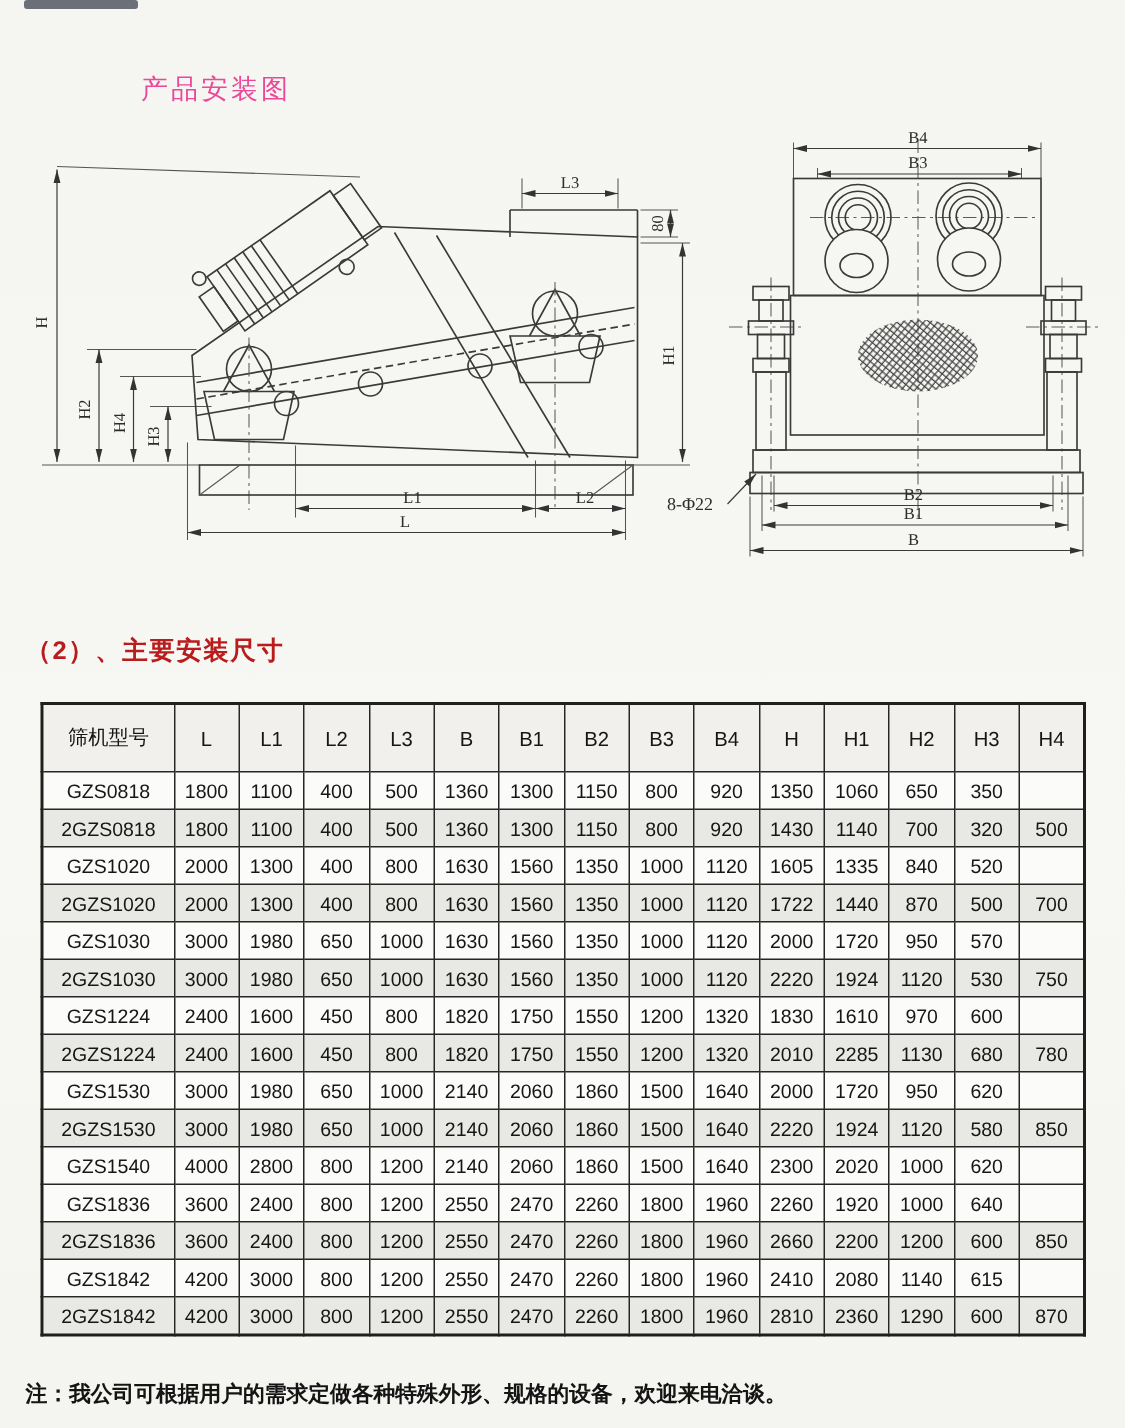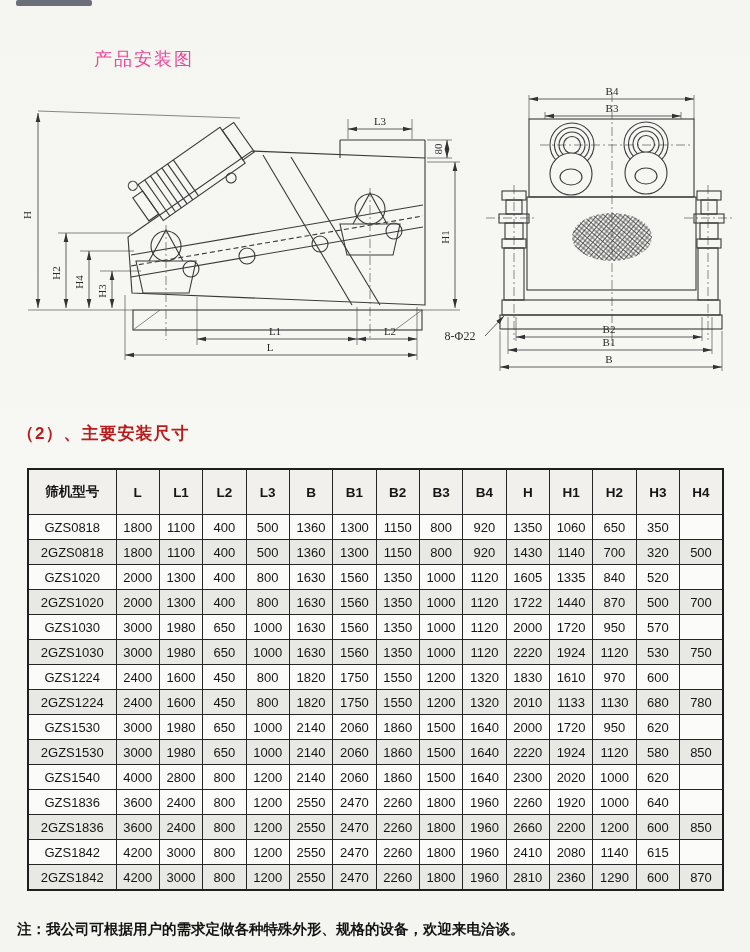--- a/index.html
+++ b/index.html
@@ -22,21 +22,21 @@
   .fillp{fill:#f6f6f3;}
   table.dims{
     position:absolute;left:27px;top:468px;width:697px;
     border-collapse:collapse;table-layout:fixed;font-size:13px;
     border:2px solid #1f1f1f;background:#fbfbf9;
   }
   table.dims th,table.dims td{
     border:1px solid #262626;text-align:center;vertical-align:middle;
     padding:0;height:24px;overflow:hidden;white-space:nowrap;color:#161616;
   }
-  table.dims thead th{height:44px;font-size:13.5px;font-weight:bold;background:#f1f0ed;}
+  table.dims thead th{height:44px;font-size:13.5px;font-weight:normal;background:#f1f0ed;}
   table.dims tr.alt td{background:#e8e8e4;}
   col.model-col{width:88px;}
 </style>
 </head>
 <body>
 
 <div class="scan-mark"></div>
 
 <div class="doc-title">产品安装图</div>
 
@@ -332,21 +332,21 @@
         <td>2400</td>
         <td>1600</td>
         <td>450</td>
         <td>800</td>
         <td>1820</td>
         <td>1750</td>
         <td>1550</td>
         <td>1200</td>
         <td>1320</td>
         <td>2010</td>
-        <td>1133</td>
+        <td>2285</td>
         <td>1130</td>
         <td>680</td>
         <td>780</td>
       </tr>
       <tr>
         <td>GZS1530</td>
         <td>3000</td>
         <td>1980</td>
         <td>650</td>
         <td>1000</td>

